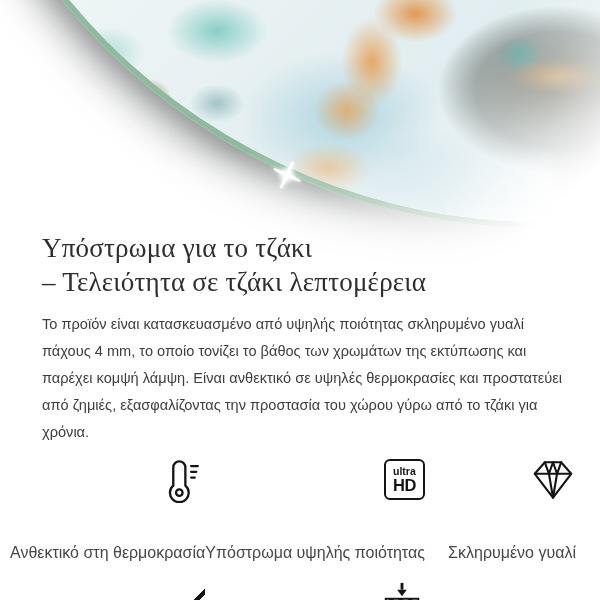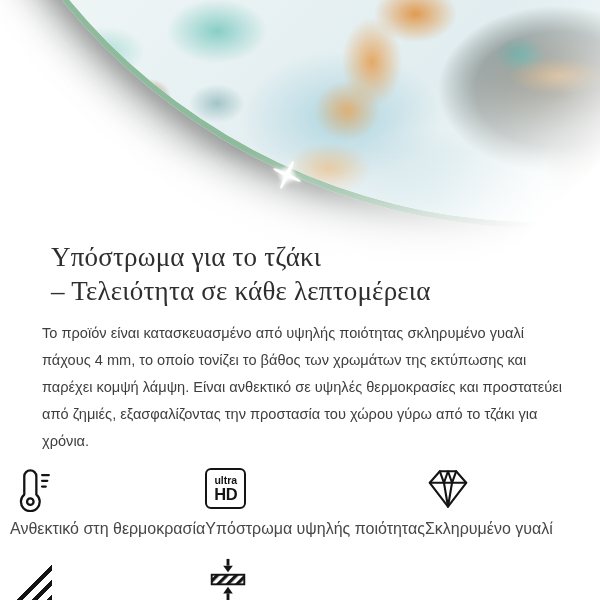--- a/index.html
+++ b/index.html
@@ -43,28 +43,28 @@
   .sparkle{position:absolute;left:274px;top:162px;width:26px;height:26px;
       transform:rotate(25deg);
       background:radial-gradient(circle,rgba(255,255,255,.95) 12%,rgba(255,255,255,0) 55%);}
   .sparkle::before{content:"";position:absolute;left:-2px;top:11.2px;width:30px;height:3.6px;
       border-radius:50%;background:#fff;box-shadow:0 0 5px rgba(255,255,255,.95);}
   .sparkle::after{content:"";position:absolute;left:11.2px;top:-2px;width:3.6px;height:30px;
       border-radius:50%;background:#fff;box-shadow:0 0 5px rgba(255,255,255,.95);}
 
   
   .content{position:absolute;left:42px;top:231px;width:524px;z-index:1;}
-  h1.title{margin:9px;font-family:"Liberation Serif","DejaVu Serif",serif;font-weight:400;
+  h1.title{margin:0;font-family:"Liberation Serif","DejaVu Serif",serif;font-weight:400;
       font-size:27px;line-height:34px;color:#2e2e2e;letter-spacing:.2px;}
   p.desc{margin:12px 0 4px;font-size:14.6px;line-height:27px;color:#3e3e3e;}
 
   
   .features{position:relative;margin-top:10px;margin-left:-32px;width:566px;
       display:grid;grid-template-columns:repeat(3,1fr);row-gap:18px;}
-  .feature{display:flex;flex-direction:column;align-items:flex-start;}
+  .feature{display:flex;flex-direction:column;align-items:flex-end;gap:33px;}
   .icon-box{height:47px;display:flex;align-items:center;justify-content:center;}
   .feature .label{margin-top:8px;font-size:16px;color:#474747;white-space:nowrap;}
   .uhd{width:37px;height:37px;border:2.6px solid #141414;border-radius:6px;
       display:flex;flex-direction:column;align-items:center;justify-content:center;
       color:#141414;line-height:1;}
   .uhd .u1{font-size:10.5px;font-weight:600;letter-spacing:0;}
   .uhd .u2{font-size:16.5px;font-weight:700;margin-top:1px;letter-spacing:-.5px;}
   .stripes{width:42px;height:40px;margin-top:4px;
       clip-path:polygon(0% 100%,100% 0%,100% 100%);
       background:repeating-linear-gradient(135deg,#141414 0 4.5px,rgba(0,0,0,0) 4.5px 10.5px);}
@@ -80,21 +80,21 @@
       <div class="marble-disc">
         <div class="marble-art"></div>
       </div>
     </div>
     <div class="sparkle"></div>
     <div class="fade-diag"></div>
     <div class="fade-bottom"></div>
   </div>
 
   <div class="content">
-    <h1 class="title"><span>Υπόστρωμα για το τζάκι</span><br><span>– Τελειότητα σε κάθε λεπτομέρεια</span></h1>
+    <h1 class="title"><span>Υπόστρωμα για το τζάκι</span><br><span>– Τελειότητα σε τζάκι λεπτομέρεια</span></h1>
 
     <p class="desc">Το προϊόν είναι κατασκευασμένο από υψηλής ποιότητας σκληρυμένο γυαλί πάχους 4 mm, το οποίο τονίζει το βάθος των χρωμάτων της εκτύπωσης και παρέχει κομψή λάμψη. Είναι ανθεκτικό σε υψηλές θερμοκρασίες και προστατεύει από ζημιές, εξασφαλίζοντας την προστασία του χώρου γύρω από το τζάκι για χρόνια.</p>
 
     <div class="features">
 
       <div class="feature">
         <div class="icon-box">
           <svg class="fico" width="46" height="46" viewBox="0 0 48 48" fill="none" stroke="#141414" stroke-width="2.4" stroke-linecap="round" stroke-linejoin="round">
             <path d="M27.5 29.8 V10.8 a6.3 6.3 0 0 0 -12.6 0 V29.8 a9.8 9.8 0 1 0 12.6 0 Z"></path>
             <circle cx="21.2" cy="37.2" r="3.4"></circle>

